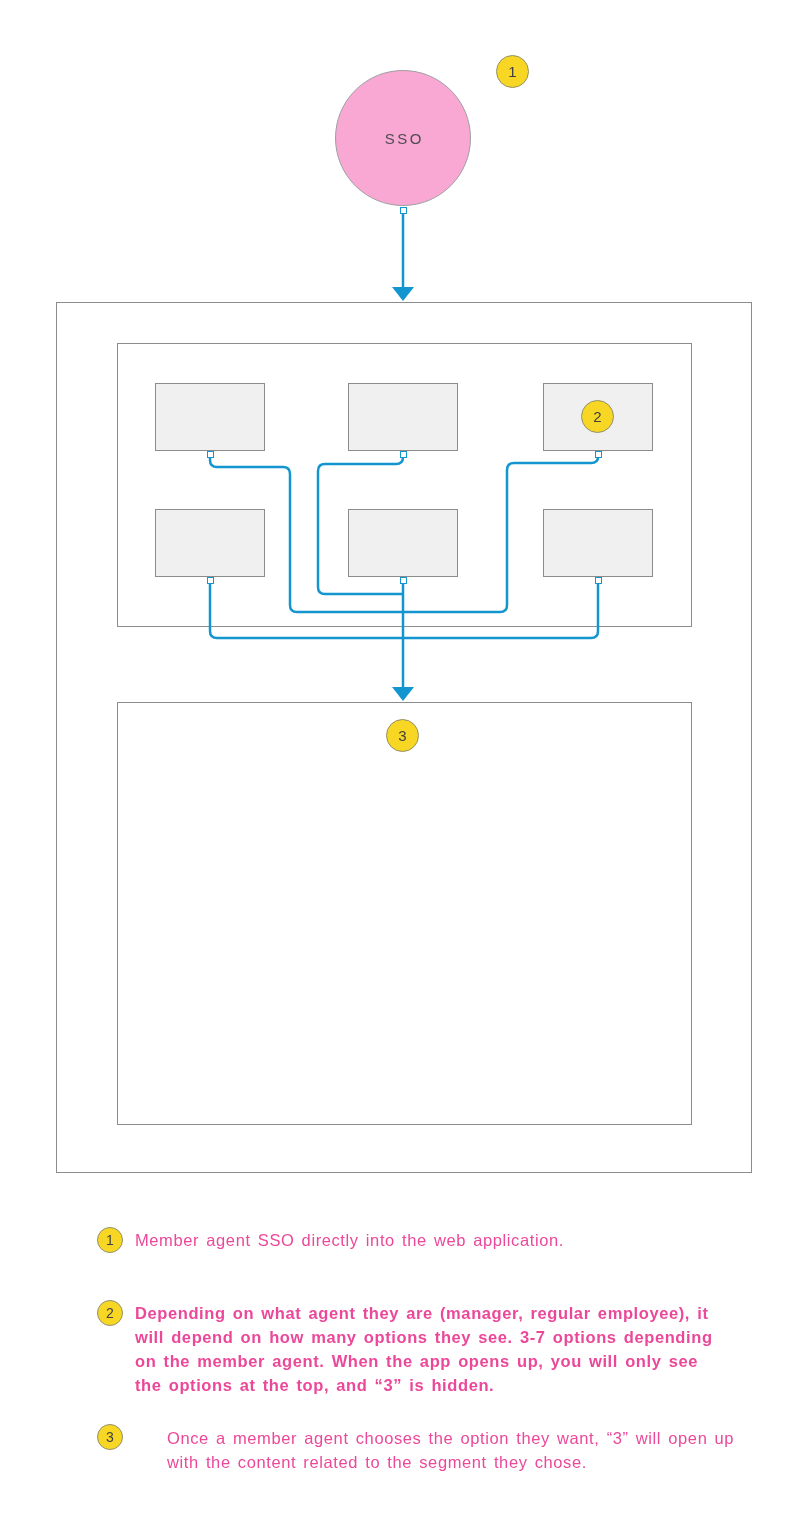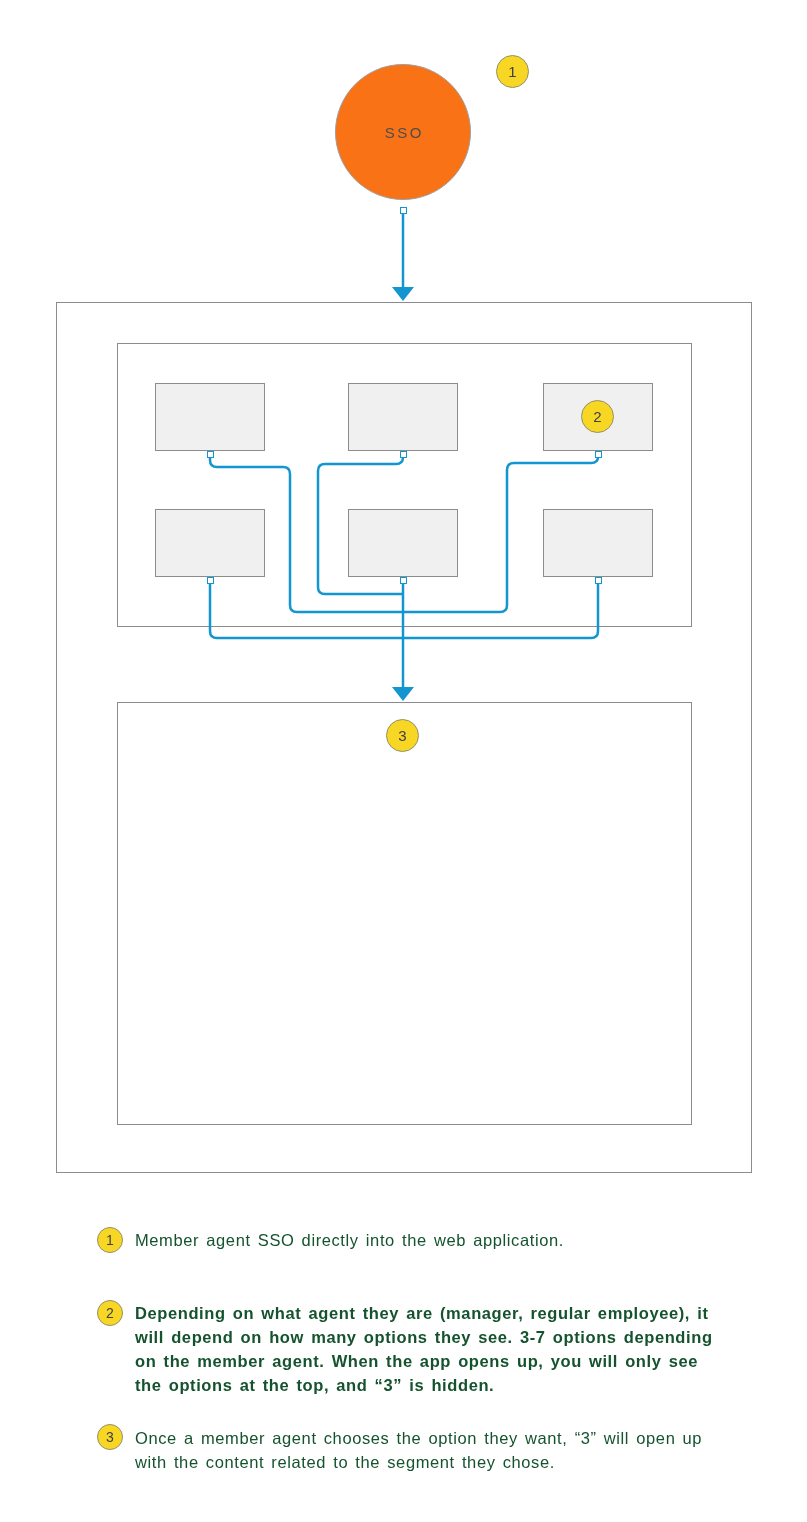--- a/index.html
+++ b/index.html
@@ -5,23 +5,23 @@
   html,body{margin:0;padding:0;background:#ffffff;}
   #canvas{
     position:relative;
     width:807px;height:1522px;
     background:#ffffff;
     font-family:"Liberation Sans", sans-serif;
     overflow:hidden;
   }
   
   .sso-circle{
-    position:absolute;left:335px;top:64px;width:136px;height:136px;
+    position:absolute;left:335px;top:70px;width:136px;height:136px;
     border-radius:50%;
-    background:#f97316;border:1px solid #9d9fa2;
+    background:#f9a8d4;border:1px solid #9d9fa2;
     display:flex;align-items:center;justify-content:center;
     box-sizing:border-box;
   }
   .sso-circle span{
     font-size:15px;letter-spacing:2.5px;color:#4d4d4f;
     padding-left:2.5px; 
   }
   .frame{
     position:absolute;box-sizing:border-box;
     background:#ffffff;border:1px solid #8c8c8c;
@@ -49,21 +49,21 @@
     background:#f8d724;border:1px solid #93906b;
     display:flex;align-items:center;justify-content:center;
     color:#414042;box-sizing:border-box;
   }
   .badge.big{width:33px;height:33px;font-size:15px;}
   .badge.small{width:26px;height:26px;font-size:14px;}
 
   
   .note{
     position:absolute;left:135px;width:578px;
-    font-size:16.5px;line-height:24px;color:#14532d;
+    font-size:16.5px;line-height:24px;color:#ec4899;
     letter-spacing:0.6px;word-spacing:2px;
   }
 </style>
 </head>
 <body>
 
 <div id="canvas">
 
   <div class="frame outer-box"></div>
 
@@ -131,17 +131,17 @@
     <div class="note" style="top:1228px;">Member agent SSO directly into the web application.</div>
 
     <div class="badge small" style="left:97px;top:1300px;">
       <span>2</span>
     </div>
     <div class="note" style="top:1301px;font-weight:bold;">Depending on what agent they are (manager, regular employee), it will depend on how many options they see. 3-7 options depending on the member agent. When the app opens up, you will only see the options at the top, and “3” is hidden.</div>
 
     <div class="badge small" style="left:97px;top:1424px;">
       <span>3</span>
     </div>
-    <div class="note" style="top:1426px;">Once a member agent chooses the option they want, “3” will open up with the content related to the segment they chose.</div>
+    <div class="note" style="top:1426px;margin-left:32px;">Once a member agent chooses the option they want, “3” will open up with the content related to the segment they chose.</div>
 
   </div>
 
 </div>
 
 </body></html>

